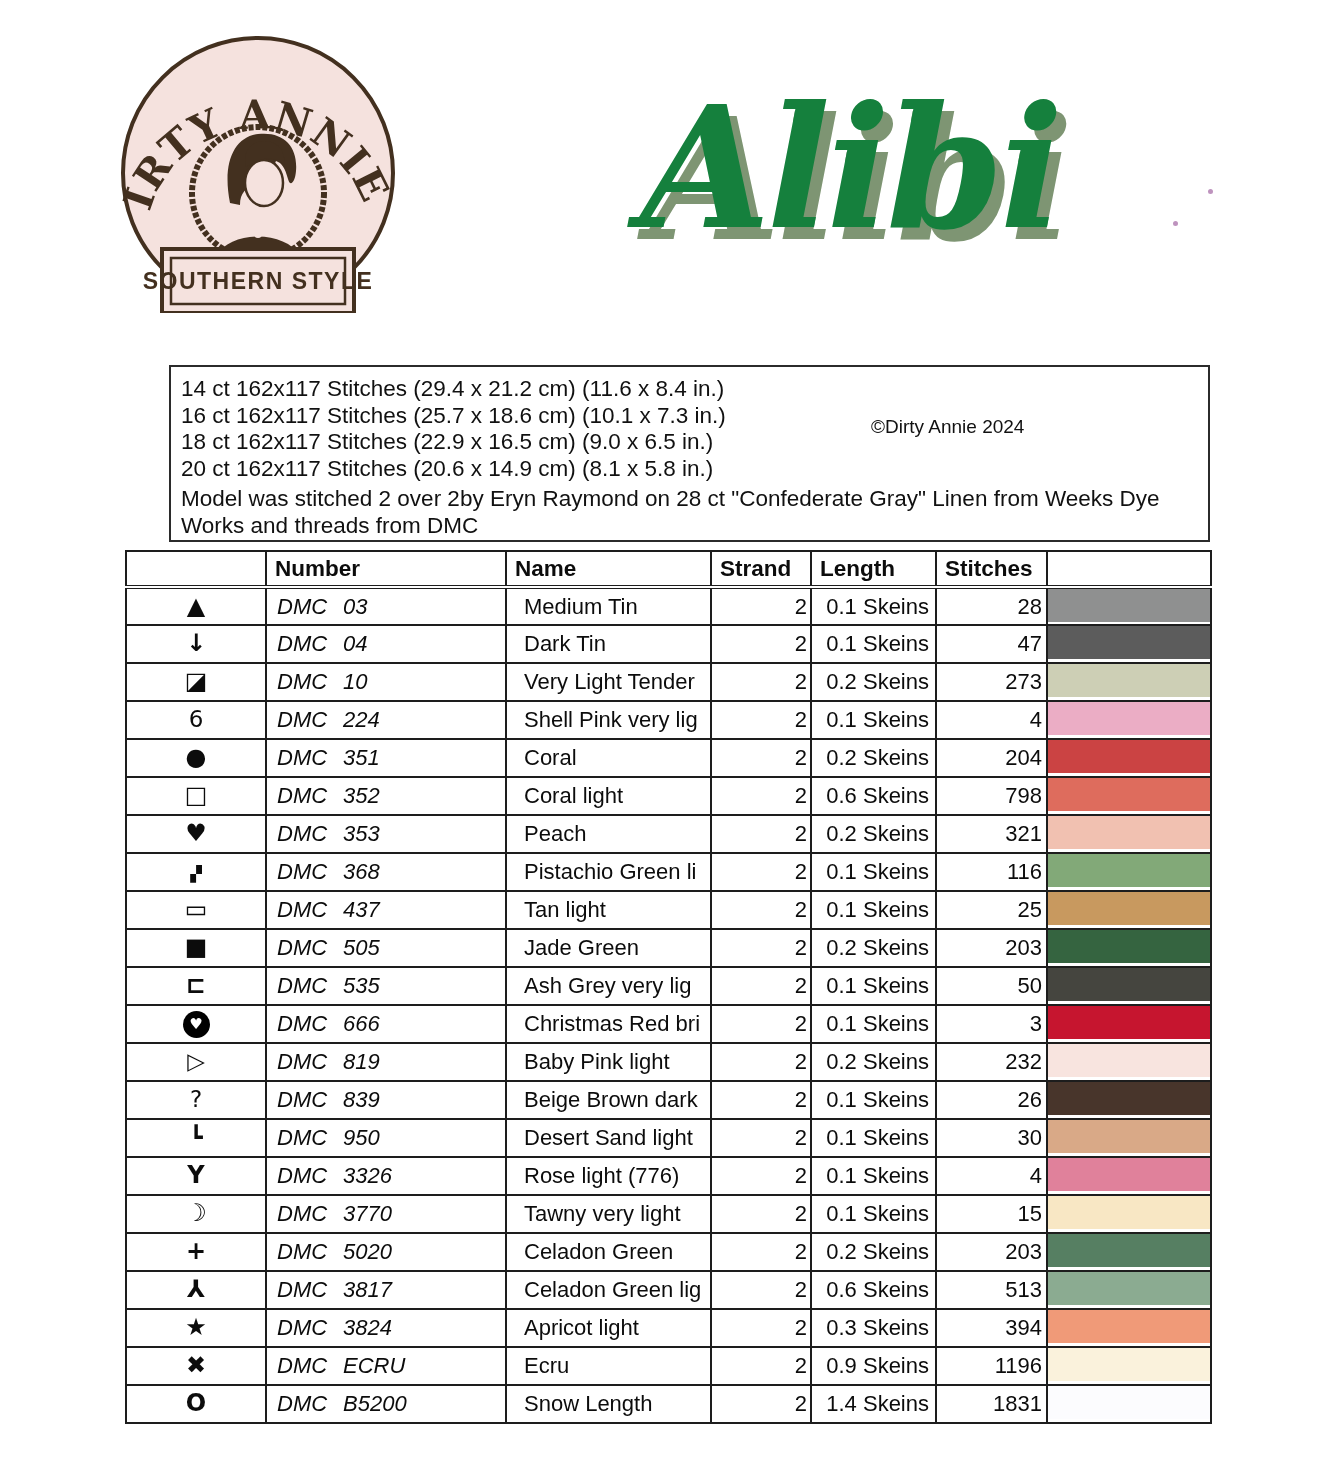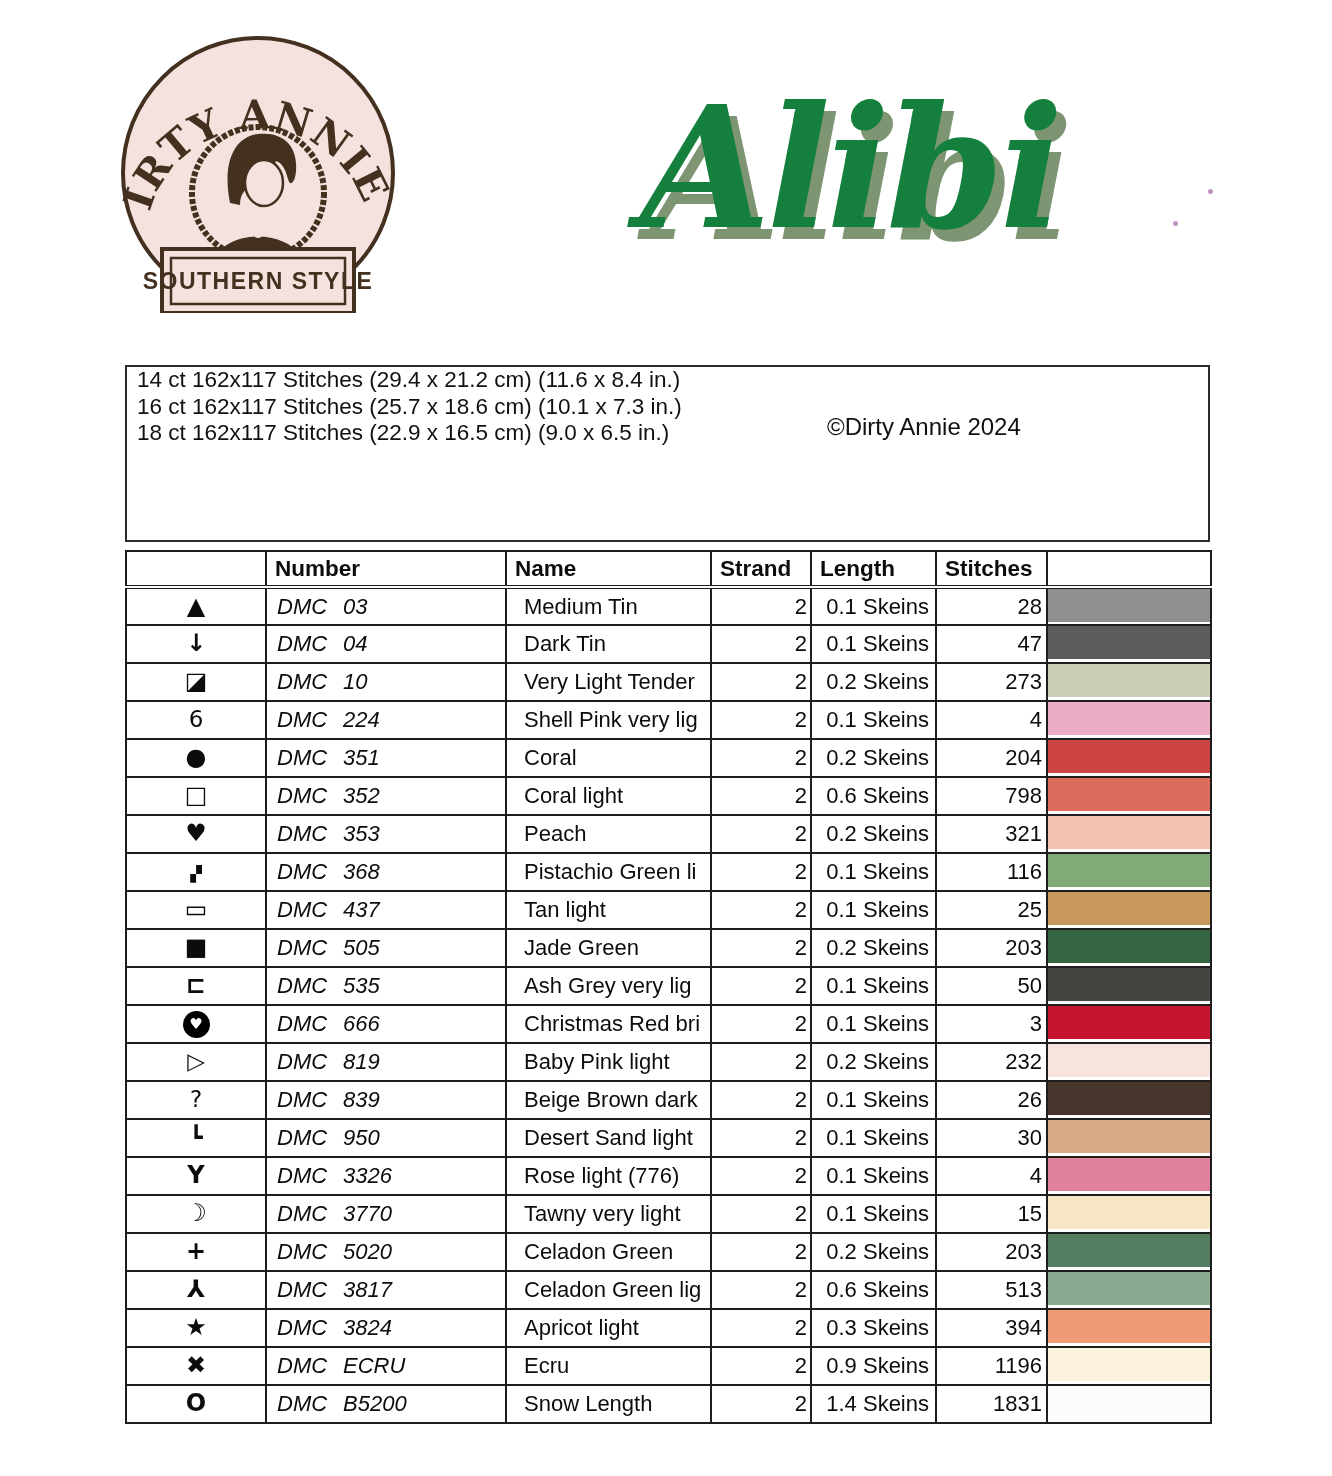--- a/index.html
+++ b/index.html
@@ -9,24 +9,24 @@
   .logo-wrap { position:absolute; left:118px; top:33px; width:280px; height:280px; }
   .title { position:absolute; left:555px; top:28px; width:590px; height:280px;
            display:flex; align-items:center; justify-content:center;
            font-family:"DejaVu Serif", serif; font-style:italic; font-weight:700;
            font-size:168px; letter-spacing:-4px; }
   .artifact-dot { position:absolute; width:5px; height:5px; border-radius:50%; opacity:.75; }
 
   
   .sheet { position:absolute; left:125px; top:365px; width:1085px; }
 
-  .info-box { position:relative; border:2px solid #2b2b2b; height:177px; padding:0 10px 0 10px;
-              font-size:22.5px; line-height:26.5px; color:#111; }
+  .info-box { position:relative; border:2px solid #2b2b2b; height:177px; padding:9px 10px 0 10px;
+              font-size:22.5px; line-height:26.5px; color:#111;margin-left:44px; }
   .sizes div { white-space:nowrap; }
-  .copyright { position:absolute; left:700px; top:47px; font-size:24px; }
+  .copyright { position:absolute; left:700px; top:47px; font-size:19px; }
   .model-note { position:absolute; left:10px; right:14px; top:118px; font-size:22.5px; line-height:27px; }
 
   table.key { margin-top:8px; width:1085px; border-collapse:collapse; table-layout:fixed;
               font-size:22px; color:#0c0c0c; }
   table.key col.c-sym     { width:140px; }
   table.key col.c-number  { width:240px; }
   table.key col.c-name    { width:205px; }
   table.key col.c-strand  { width:100px; }
   table.key col.c-length  { width:125px; }
   table.key col.c-stitch  { width:111px; }
@@ -88,22 +88,24 @@
 <div class="artifact-dot" id="dot1" style="left: 1208px; top: 189px; background: rgb(168, 111, 168);"></div>
 <div class="artifact-dot" id="dot2" style="left: 1173px; top: 221px; background: rgb(168, 111, 168);"></div>
 
 <div class="sheet">
 
   <div class="info-box">
     <div class="sizes">
       <div>14 ct 162x117 Stitches (29.4 x 21.2 cm) (11.6 x 8.4 in.)</div>
       <div>16 ct 162x117 Stitches (25.7 x 18.6 cm) (10.1 x 7.3 in.)</div>
       <div>18 ct 162x117 Stitches (22.9 x 16.5 cm) (9.0 x 6.5 in.)</div>
+      <div>20 ct 162x117 Stitches (20.6 x 14.9 cm) (8.1 x 5.8 in.)</div>
     </div>
     <div class="copyright">©Dirty Annie 2024</div>
+    <div class="model-note">Model was stitched 2 over 2by Eryn Raymond on 28 ct "Confederate Gray" Linen from Weeks Dye Works and threads from DMC</div>
   </div>
 
   <table class="key">
     <colgroup>
       <col class="c-sym">
         <col class="c-number">
         <col class="c-name">
         <col class="c-strand">
         <col class="c-length">
         <col class="c-stitch">

